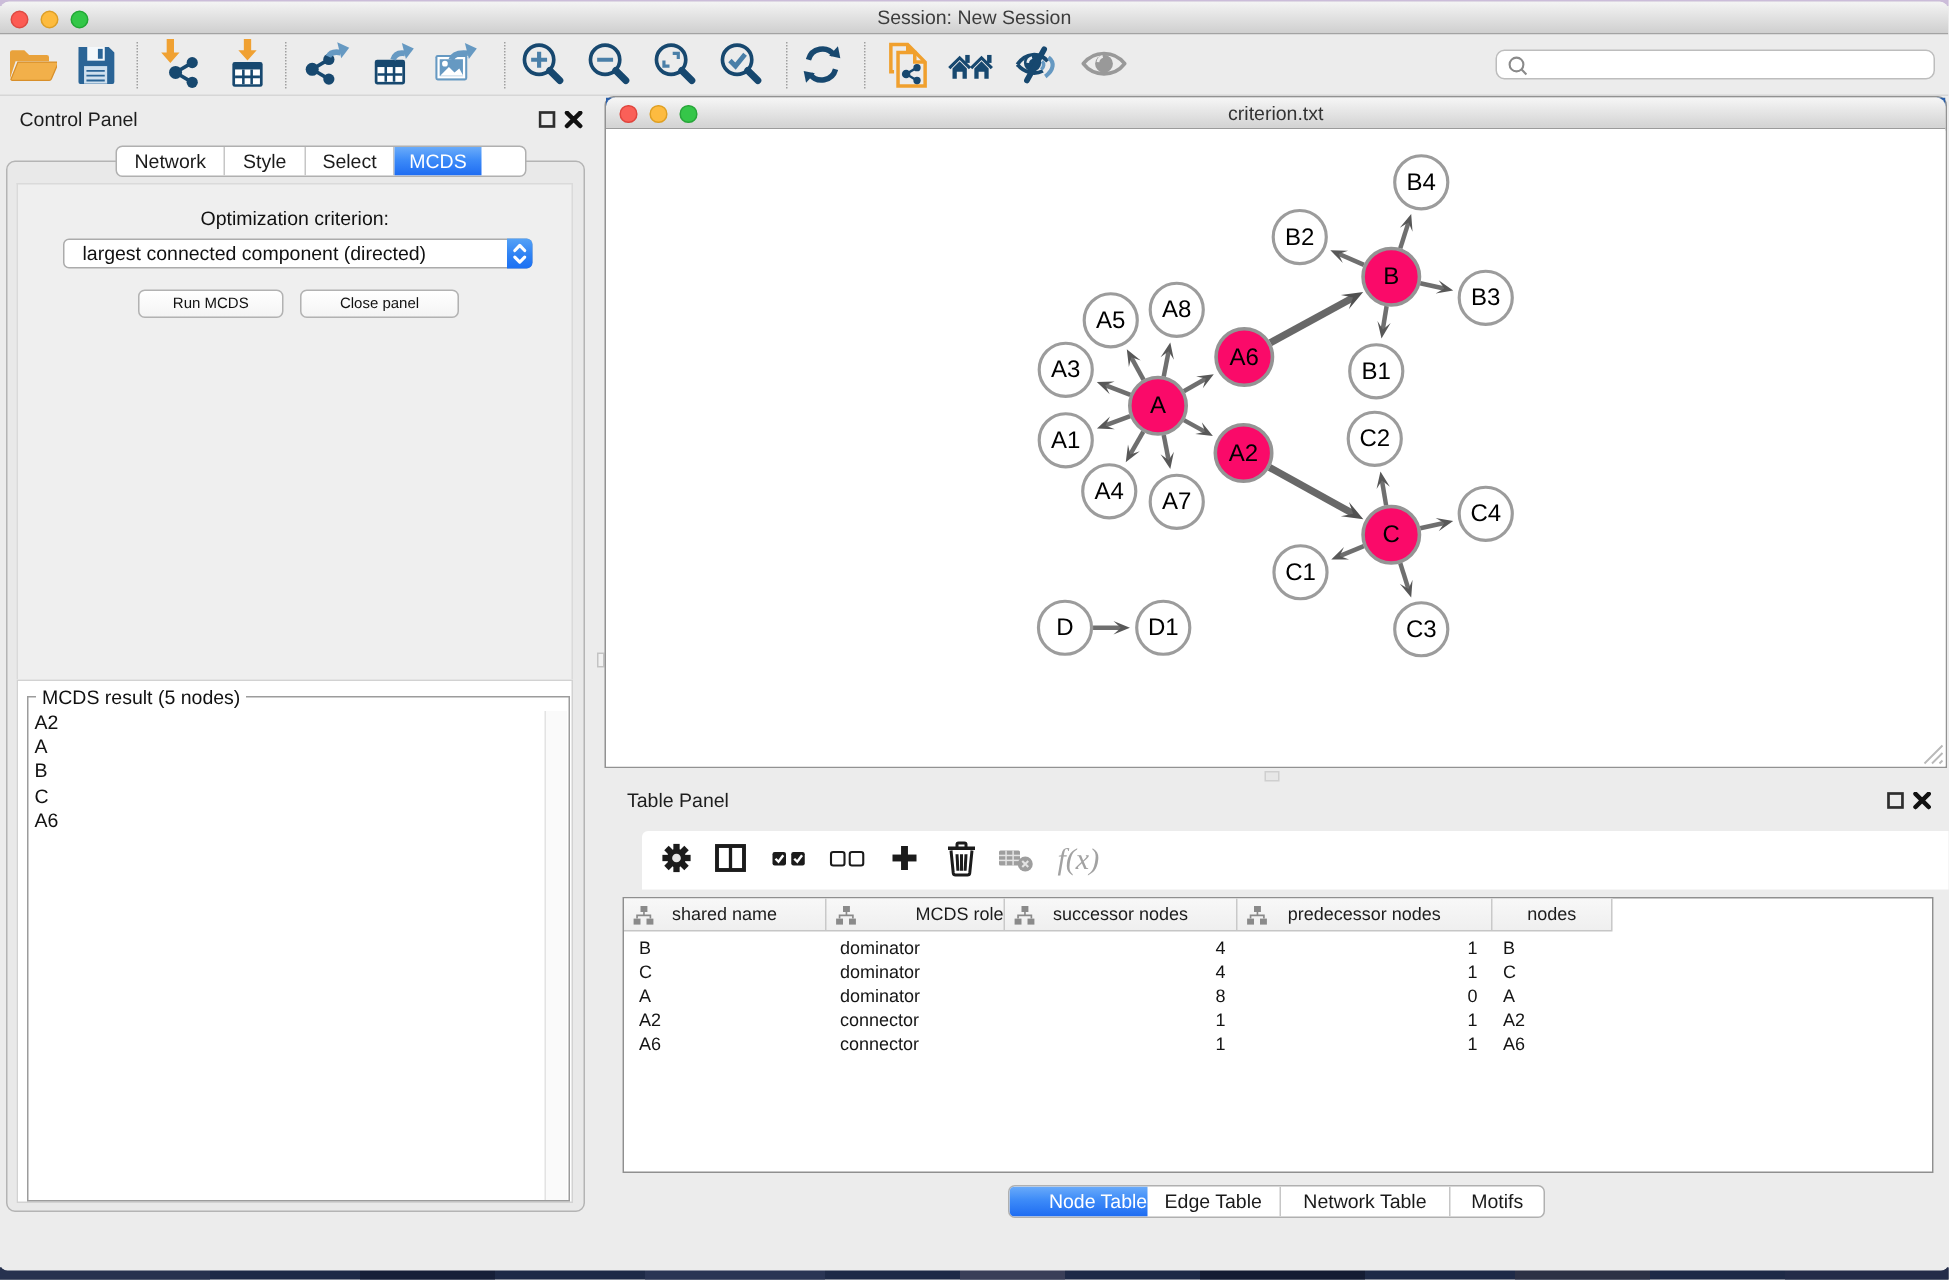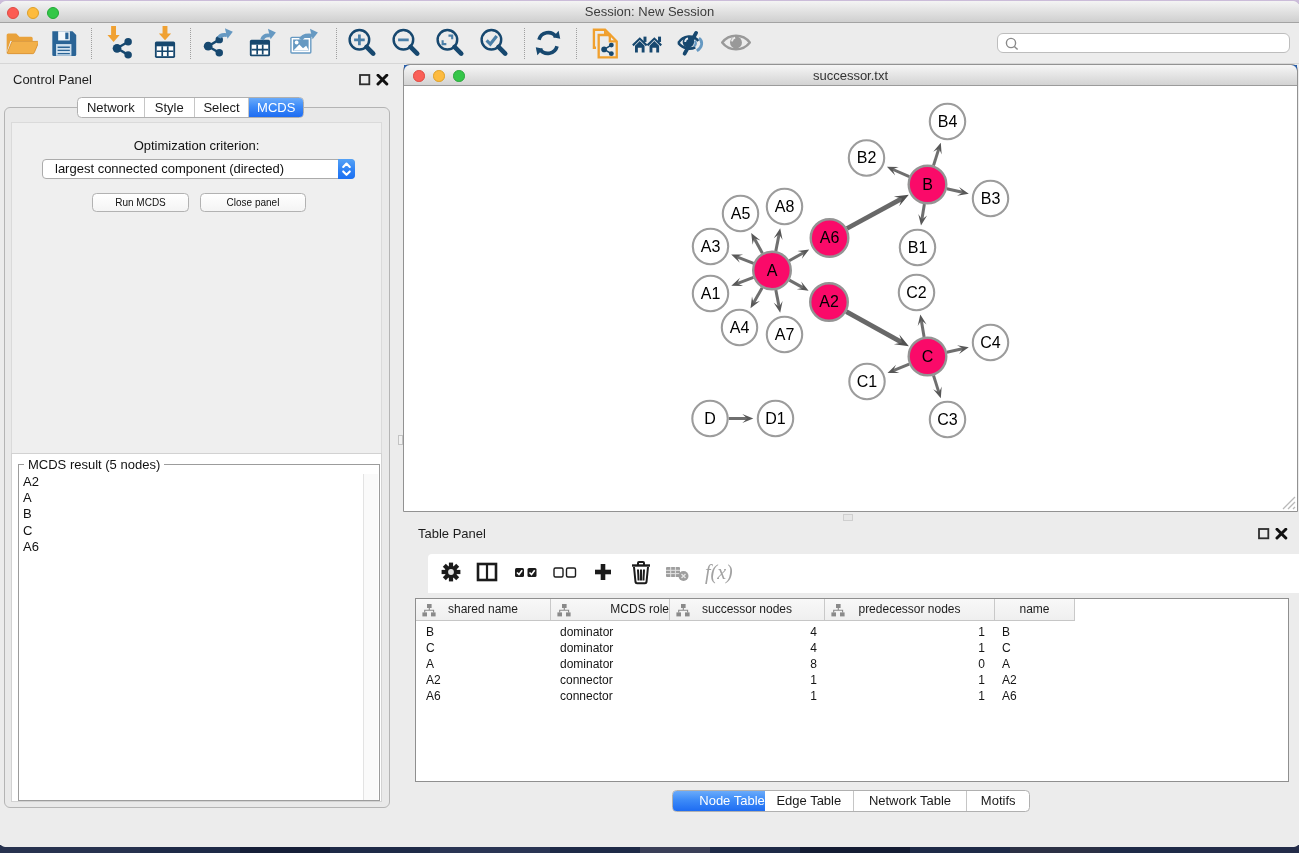--- a/index.html
+++ b/index.html
@@ -239,21 +239,21 @@
   </div>
 
   <div class="abs ptitle" style="left:13px;top:71px;">Control Panel</div>
   <div class="abs winbtns" style="left:359px;top:72.5px;">
     <svg width="32" height="12">
         <rect x="1" y="1" width="9.3" height="9.3" fill="none" stroke="#2e2e2e" stroke-width="1.8"></rect>
         <path d="M19 1.2 L27.8 10 M27.8 1.2 L19 10" stroke="#111" stroke-width="3" stroke-linecap="round"></path>
       </svg>
   </div>
   <div class="abs" id="cp-tabborder"></div>
-  <div class="seg" style="left:77px;top:96px;width:227px;height:21px;">
+  <div class="seg" style="left:77px;top:96px;width:274px;height:21px;">
     <div style="width:72px;">Network</div>
       <div style="width:54px;">Style</div>
       <div style="width:59px;">Select</div>
       <div class="on" style="width:58px;">MCDS</div>
   </div>
   <div class="abs" id="cp-inner"></div>
   <div class="abs" id="combo">largest connected component (directed)
     <div class="abs" id="combo-btn"><svg width="17" height="20">
           <g fill="none" stroke="#fff" stroke-width="2.1" stroke-linecap="round" stroke-linejoin="round">
             <path d="M5.2 8 L8.5 4.6 L11.8 8"></path>
@@ -279,21 +279,21 @@
     <svg width="6" height="6" style="position:absolute;left:0px;top:0px">
         <path d="M0 0 H6 L5 2.5 L2.5 5 L0 6 z" fill="#2b5fa8"></path>
       </svg>
       <svg width="6" height="6" style="position:absolute;right:0px;top:0px">
         <path d="M0 0 H6 V6 L3.5 5 L1 2.5 z" fill="#2b5fa8"></path>
       </svg>
       <div class="abs" id="nettitle">
       <div class="tl" style="left:9px;background:#fa6058;border:0.5px solid #e0463e;"></div>
       <div class="tl" style="left:29px;background:#fdbb40;border:0.5px solid #dfa023;"></div>
       <div class="tl" style="left:49px;background:#35c649;border:0.5px solid #28a63a;"></div>
-      <div style="width:100%;text-align:center;font-size:13px;color:#333;line-height:22px;">successor.txt</div>
+      <div style="width:100%;text-align:center;font-size:13px;color:#333;line-height:22px;">criterion.txt</div>
     </div>
     <div class="abs" id="netcontent">
       <svg width="896" height="424" style="position:absolute;left:0;top:0" font-family="Liberation Sans, sans-serif">
           <line x1="358.4" y1="166.2" x2="349.9" y2="150.7" stroke="#6f6f6f" stroke-width="3.0"></line>
           <polygon points="347.2,145.9 356.5,153.4 350.2,151.2 348.6,157.7" fill="#585858"></polygon>
           <line x1="371.8" y1="164.1" x2="375.2" y2="146.7" stroke="#6f6f6f" stroke-width="3.0"></line>
           <polygon points="376.2,141.3 378.6,152.9 375.1,147.2 369.7,151.2" fill="#585858"></polygon>
           <line x1="349.6" y1="176.3" x2="332.3" y2="169.6" stroke="#6f6f6f" stroke-width="3.0"></line>
           <polygon points="327.2,167.6 339.1,167.4 332.8,169.8 335.8,175.8" fill="#585858"></polygon>
           <line x1="349.5" y1="190.4" x2="332.4" y2="196.8" stroke="#6f6f6f" stroke-width="3.0"></line>
@@ -477,21 +477,21 @@
         <div class="hc" style="left:409px;width:170px;"><span class="hico"><svg width="14" height="13" viewBox="0 0 14 13">
               <g fill="#8a8a8a">
                 <rect x="5" y="0" width="4.6" height="4"></rect>
                 <rect x="0.4" y="8.4" width="4.6" height="4"></rect>
                 <rect x="9" y="8.4" width="4.6" height="4"></rect>
               </g>
               <g stroke="#8a8a8a" stroke-width="1.1" fill="none">
                 <path d="M7.3 4 v2.2 M2.7 8.4 V6.2 h8.9 v2.2"></path>
               </g>
             </svg></span>predecessor nodes</div>
-        <div class="hc" style="left:579px;width:80px;">name</div>
+        <div class="hc" style="left:579px;width:80px;">nodes</div>
     </div>
     <div class="cell" style="left:10px;top:24.5px;">B</div>
       <div class="cell" style="left:144px;top:24.5px;">dominator</div>
       <div class="cell num" style="left:300px;top:24.5px;width:101px;">4</div>
       <div class="cell num" style="left:470px;top:24.5px;width:99px;">1</div>
       <div class="cell" style="left:586px;top:24.5px;">B</div>
       <div class="cell" style="left:10px;top:40.7px;">C</div>
       <div class="cell" style="left:144px;top:40.7px;">dominator</div>
       <div class="cell num" style="left:300px;top:40.7px;width:101px;">4</div>
       <div class="cell num" style="left:470px;top:40.7px;width:99px;">1</div>

